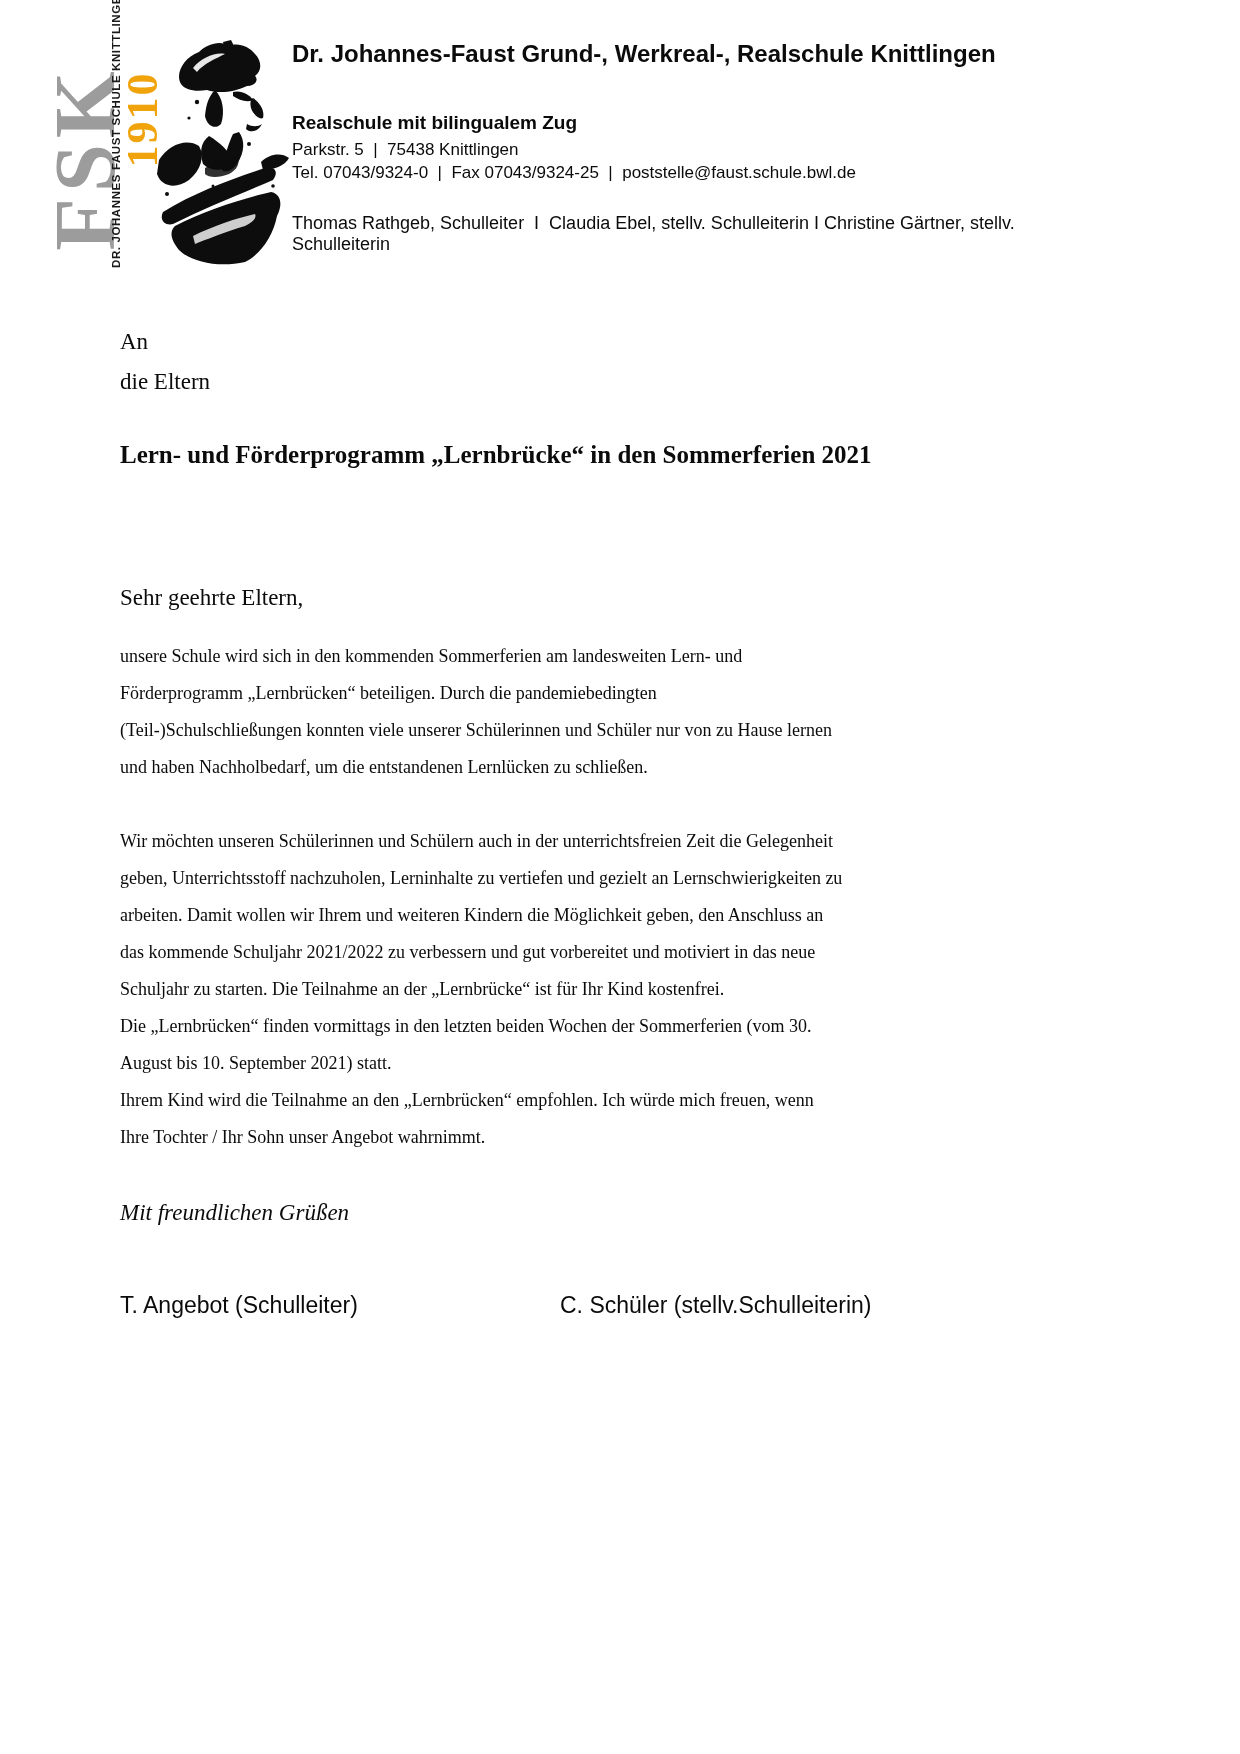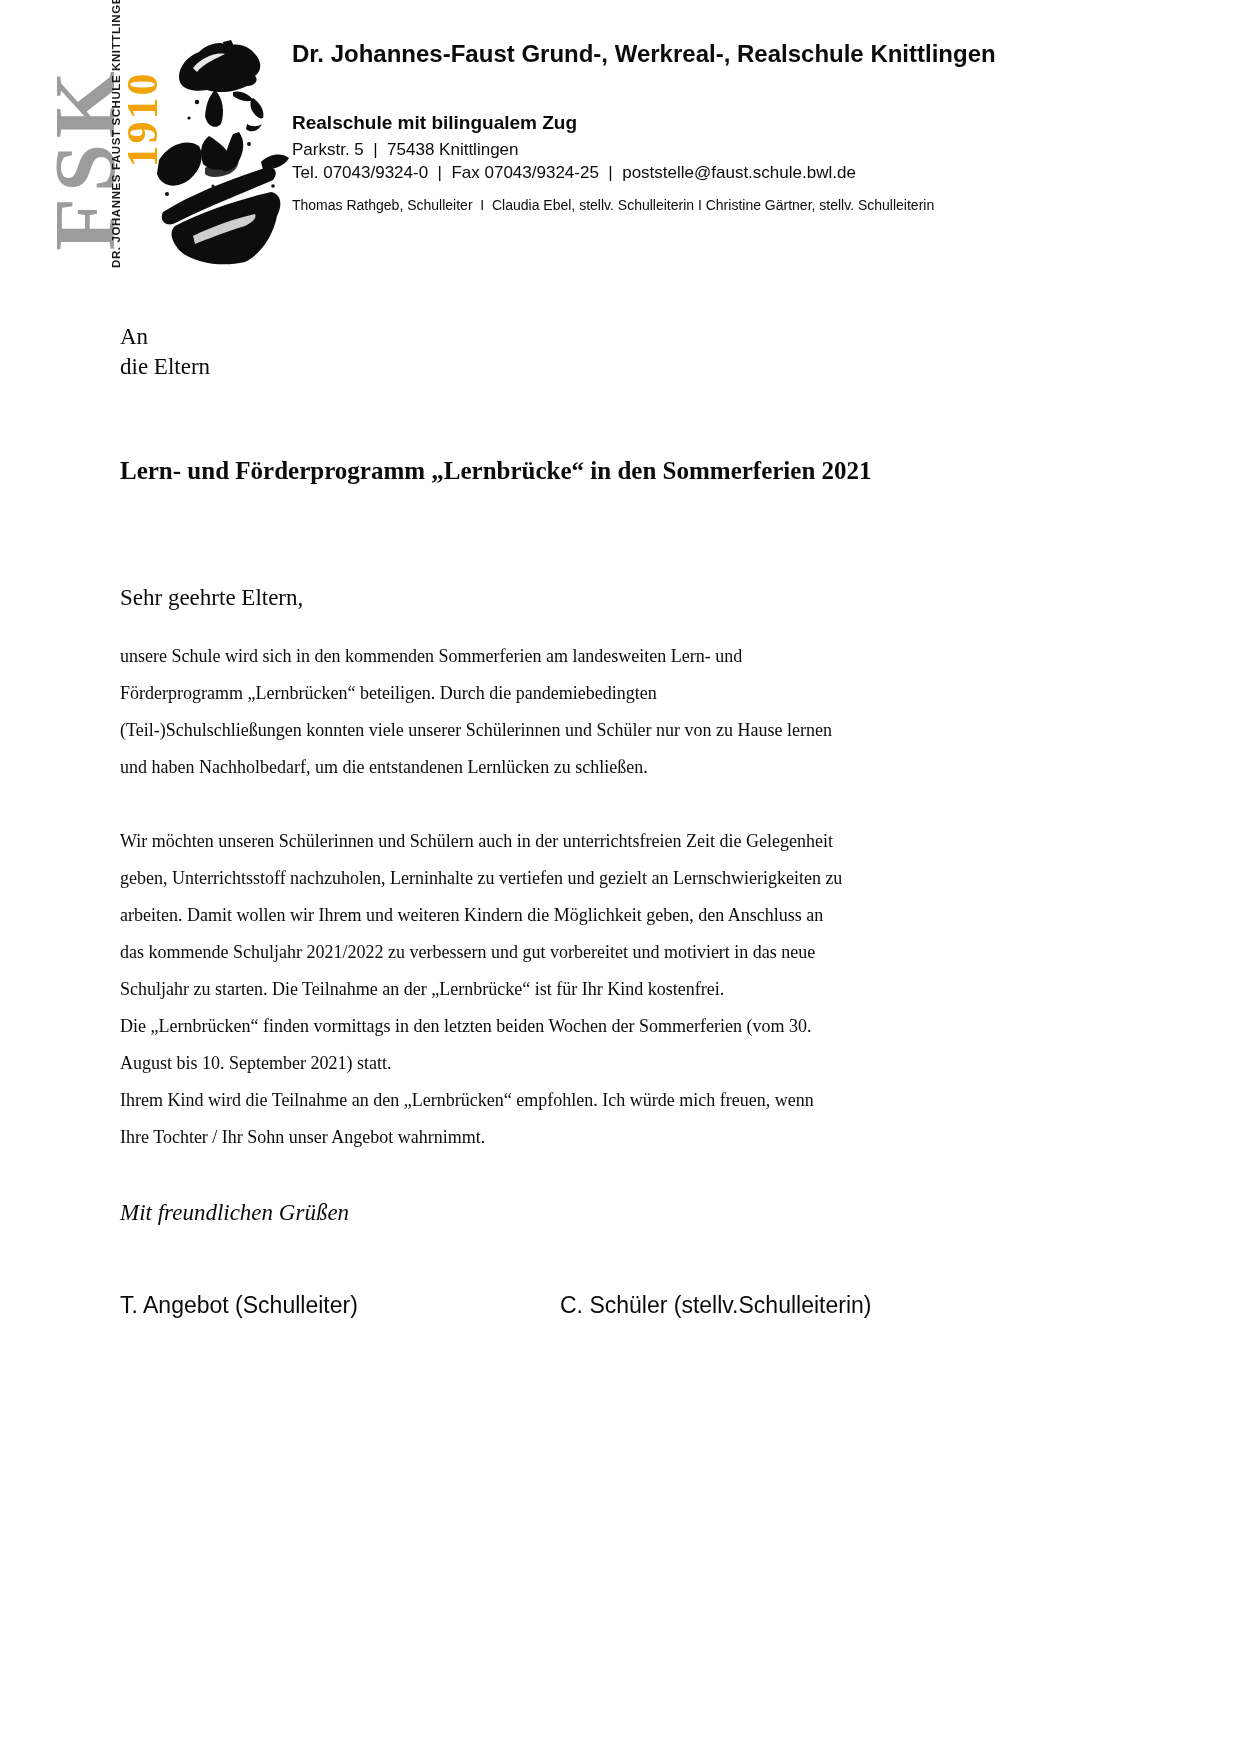--- a/index.html
+++ b/index.html
@@ -37,27 +37,27 @@
     font-size:44px;letter-spacing:2px;color:#f0a30a;
   }
   .figure{position:absolute;left:128px;top:22px;}
 
   .head-text{position:absolute;left:292px;top:0;width:760px;font-family:"Liberation Sans",sans-serif;}
   .head-line{position:absolute;left:0;white-space:pre-wrap;color:#0b0b0b;}
   .school-title{top:40px;font-size:24px;font-weight:bold;}
   .school-subtitle{top:112px;font-size:19px;font-weight:bold;}
   .addr-1{top:140px;font-size:17px;text-align:right;}
   .addr-2{top:163px;font-size:17px;}
-  .staff{top:197px;font-size:14px;}
+  .staff{top:213px;font-size:18px;}
 
   
   .letter{position:absolute;left:120px;top:0;width:1012px;font-family:"Liberation Serif",serif;color:#0b0b0b;}
   .block{position:absolute;left:0;white-space:pre-wrap;}
-  .recipient{top:322px;font-size:23px;line-height:30px;}
-  .subject{top:441px;font-size:25px;font-weight:bold;margin-top:16px;}
+  .recipient{top:322px;font-size:23px;line-height:40px;}
+  .subject{top:441px;font-size:25px;font-weight:bold;}
   .salutation{top:585px;font-size:23px;}
   .para{font-size:18px;line-height:37px;}
   .p1{top:638px;}
   .p2{top:823px;}
   .closing{top:1200px;font-size:23px;font-style:italic;}
   .sig{top:1292px;font-family:"Liberation Sans",sans-serif;font-size:23px;}
   .sig-left{left:0;}
   .sig-right{left:440px;}
 </style>
 </head>

